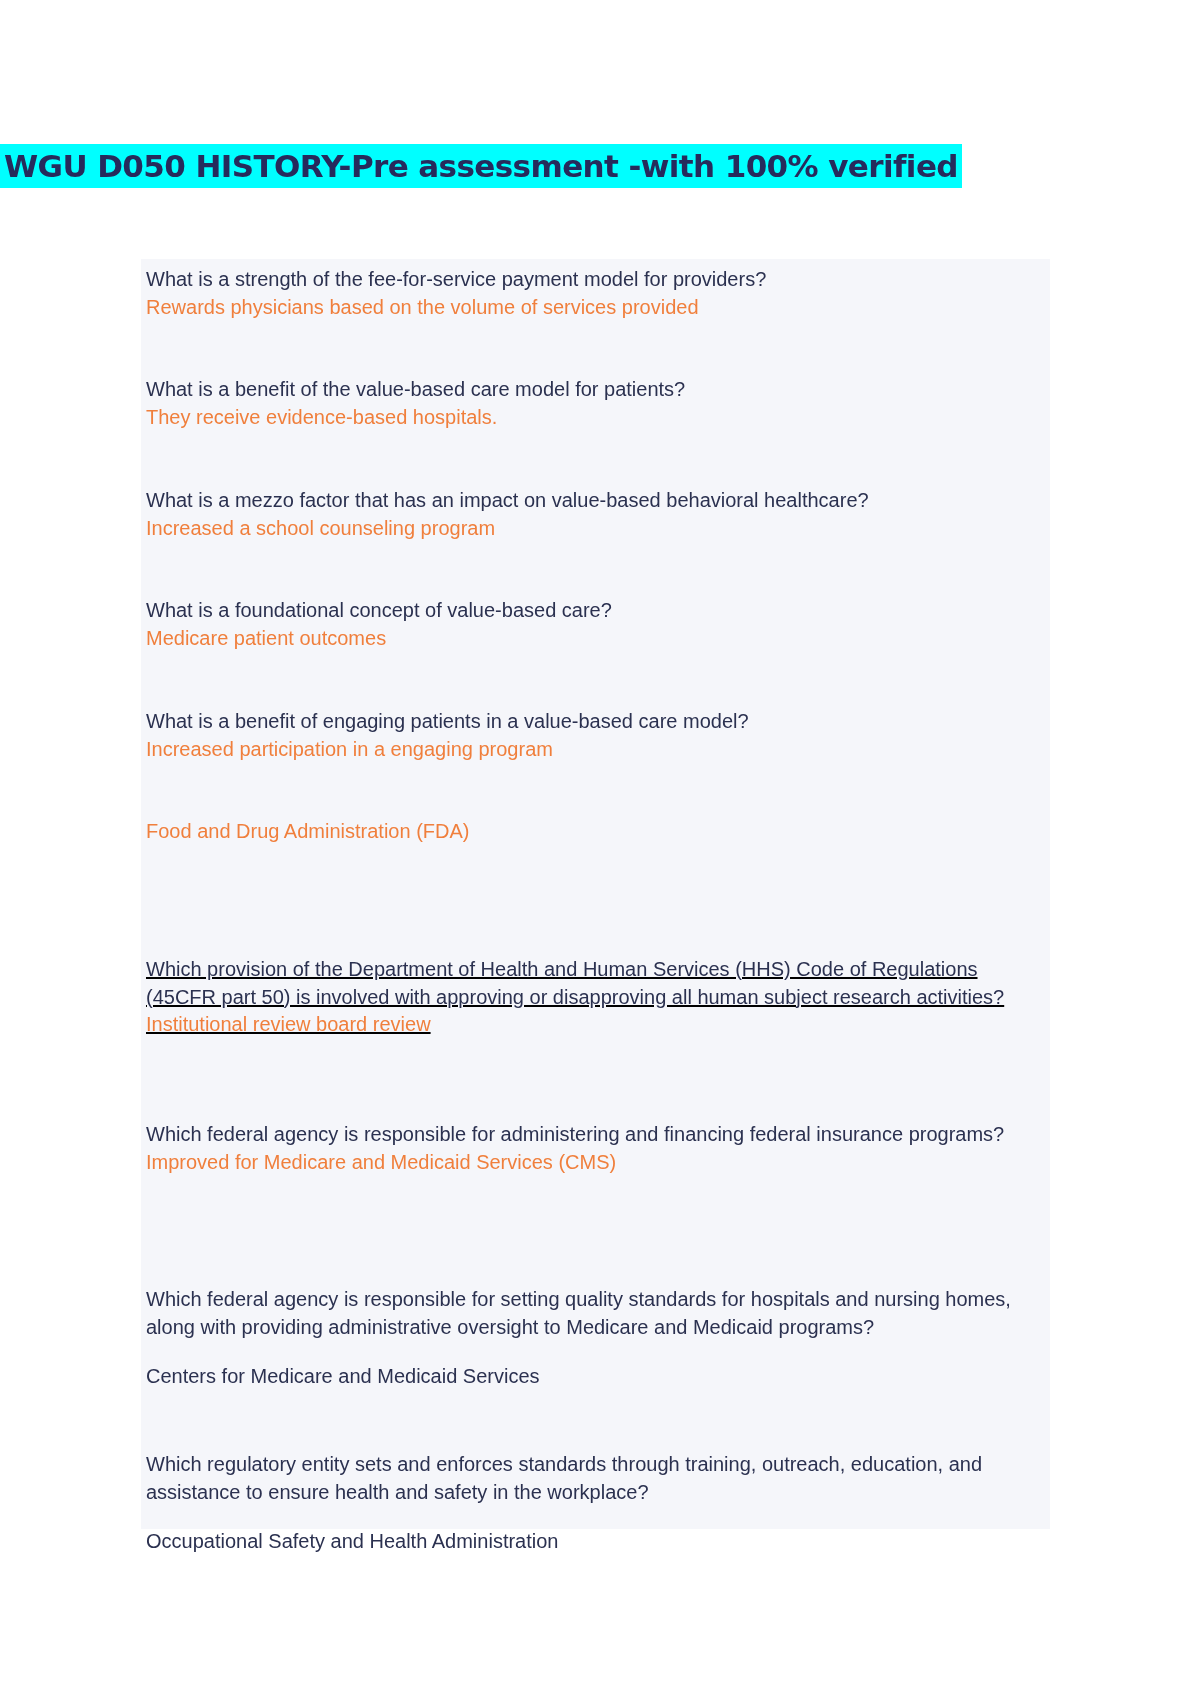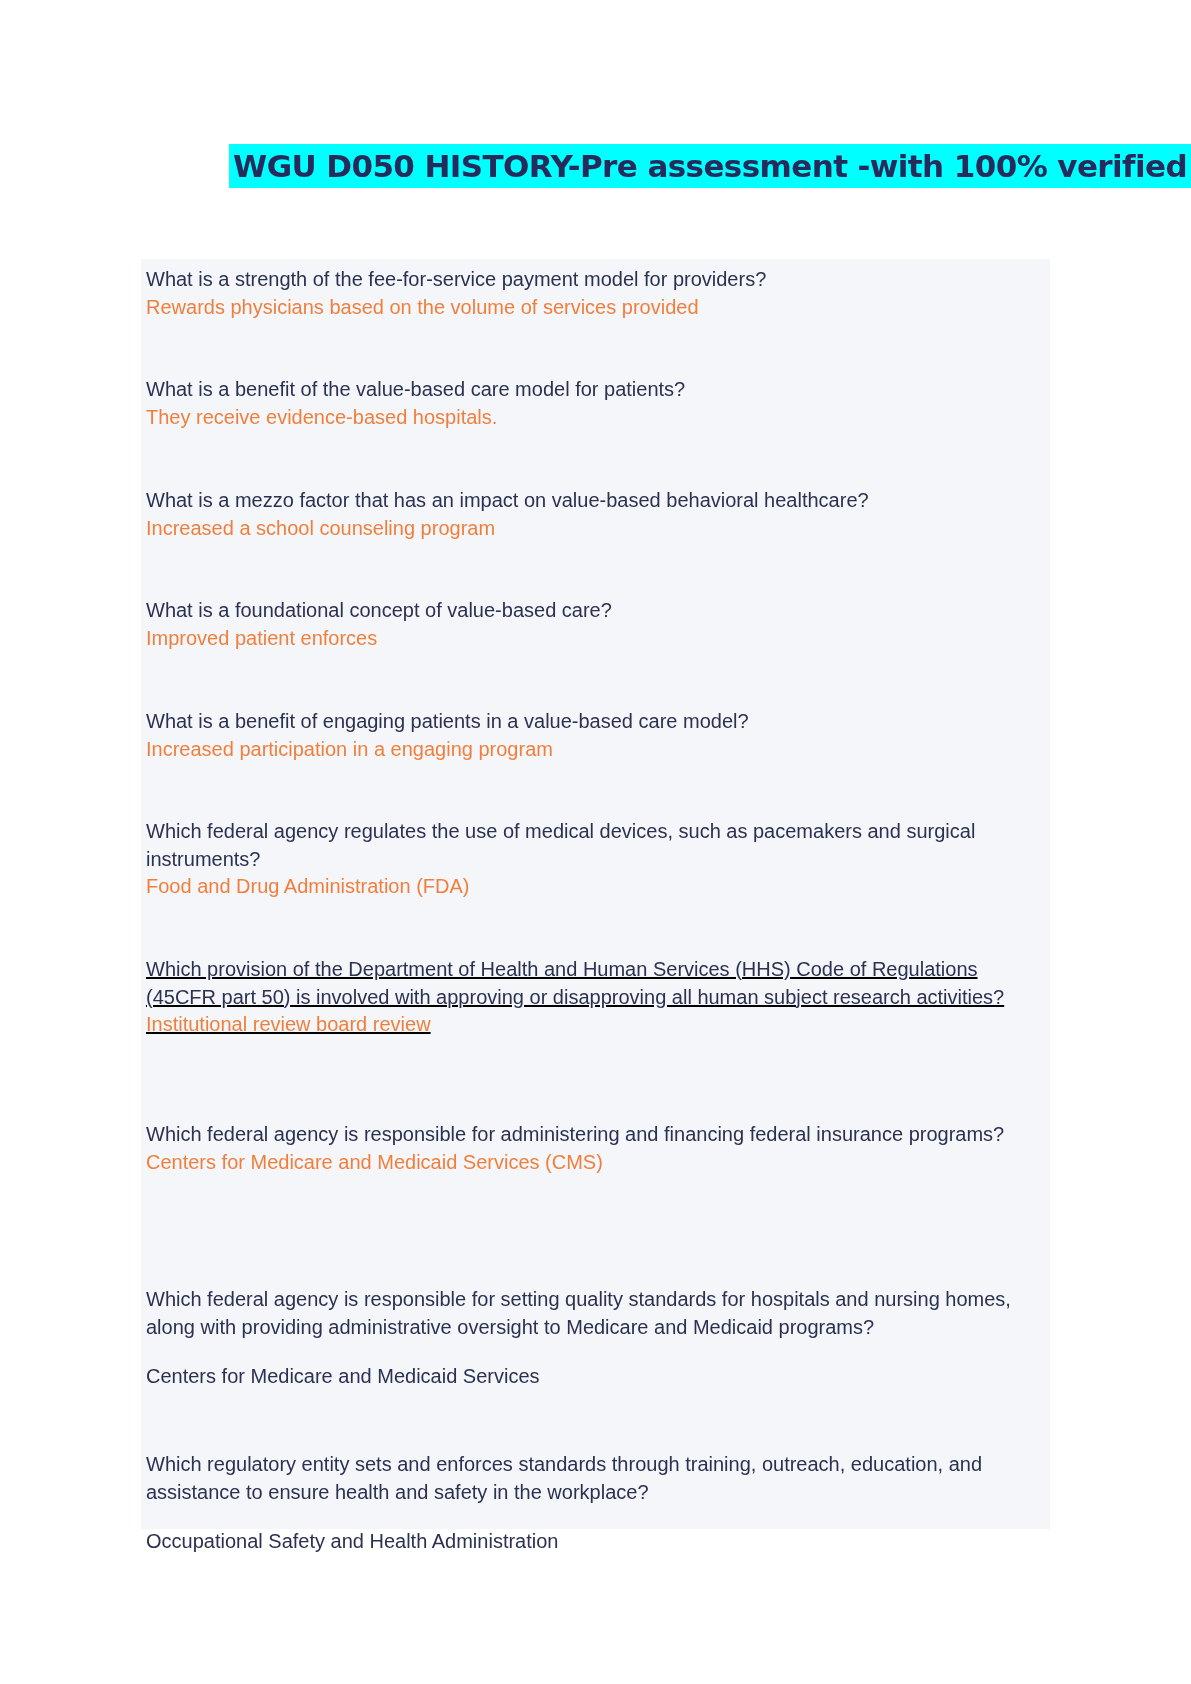--- a/index.html
+++ b/index.html
@@ -1,19 +1,19 @@
 <!DOCTYPE html>
 <html><head>
 <meta charset="utf-8">
 <style>
   html, body { margin: 0; padding: 0; background: #ffffff; }
   body { width: 1191px; height: 1684px; position: relative; overflow: hidden; }
   .title-wrap {
     position: absolute; left: 0; top: 144px; width: 1191px;
-    text-align: right;
+    text-align: left;
     font-family: "DejaVu Sans", sans-serif; font-weight: bold;
     font-size: 31px; line-height: 44px; color: #262b5c;
   }
   .title-line { display: inline-block; background: #00ffff; padding: 0 4px; letter-spacing: -0.6px; }
   .panel {
     position: absolute; left: 141px; top: 259px; width: 909px; height: 1270px;
     background: #f5f6fa;
   }
   .qa {
     position: absolute; left: 146px; width: 880px;
@@ -42,41 +42,40 @@
   <div class="a">They receive evidence-based hospitals.</div>
 </div>
 
 <div class="qa" style="top:487px;">
   <div class="q">What is a mezzo factor that has an impact on value-based behavioral healthcare?</div>
   <div class="a">Increased a school counseling program</div>
 </div>
 
 <div class="qa" style="top:597px;">
   <div class="q">What is a foundational concept of value-based care?</div>
-  <div class="a">Improved patient enforces</div>
+  <div class="a">Medicare patient outcomes</div>
 </div>
 
 <div class="qa" style="top:708px;">
   <div class="q">What is a benefit of engaging patients in a value-based care model?</div>
   <div class="a">Increased participation in a engaging program</div>
 </div>
 
 <div class="qa" style="top:818px;">
-  <div class="q">Which federal agency regulates the use of medical devices, such as pacemakers and surgical instruments?</div>
   <div class="a">Food and Drug Administration (FDA)</div>
 </div>
 
 <div class="qa" style="top:956px;text-decoration:underline;">
   <div class="q">Which provision of the Department of Health and Human Services (HHS) Code of Regulations (45CFR part 50) is involved with approving or disapproving all human subject research activities?</div>
   <div class="a">Institutional review board review</div>
 </div>
 
 <div class="qa" style="top:1121px;">
   <div class="q">Which federal agency is responsible for administering and financing federal insurance programs?</div>
-  <div class="a">Centers for Medicare and Medicaid Services (CMS)</div>
+  <div class="a">Improved for Medicare and Medicaid Services (CMS)</div>
 </div>
 
 <div class="qa" style="top:1286px;">
   <div class="q">Which federal agency is responsible for setting quality standards for hospitals and nursing homes, along with providing administrative oversight to Medicare and Medicaid programs?</div>
   <div class="a plain">Centers for Medicare and Medicaid Services</div>
 </div>
 
 <div class="qa" style="top:1451px;">
   <div class="q">Which regulatory entity sets and enforces standards through training, outreach, education, and assistance to ensure health and safety in the workplace?</div>
   <div class="a plain">Occupational Safety and Health Administration</div>

